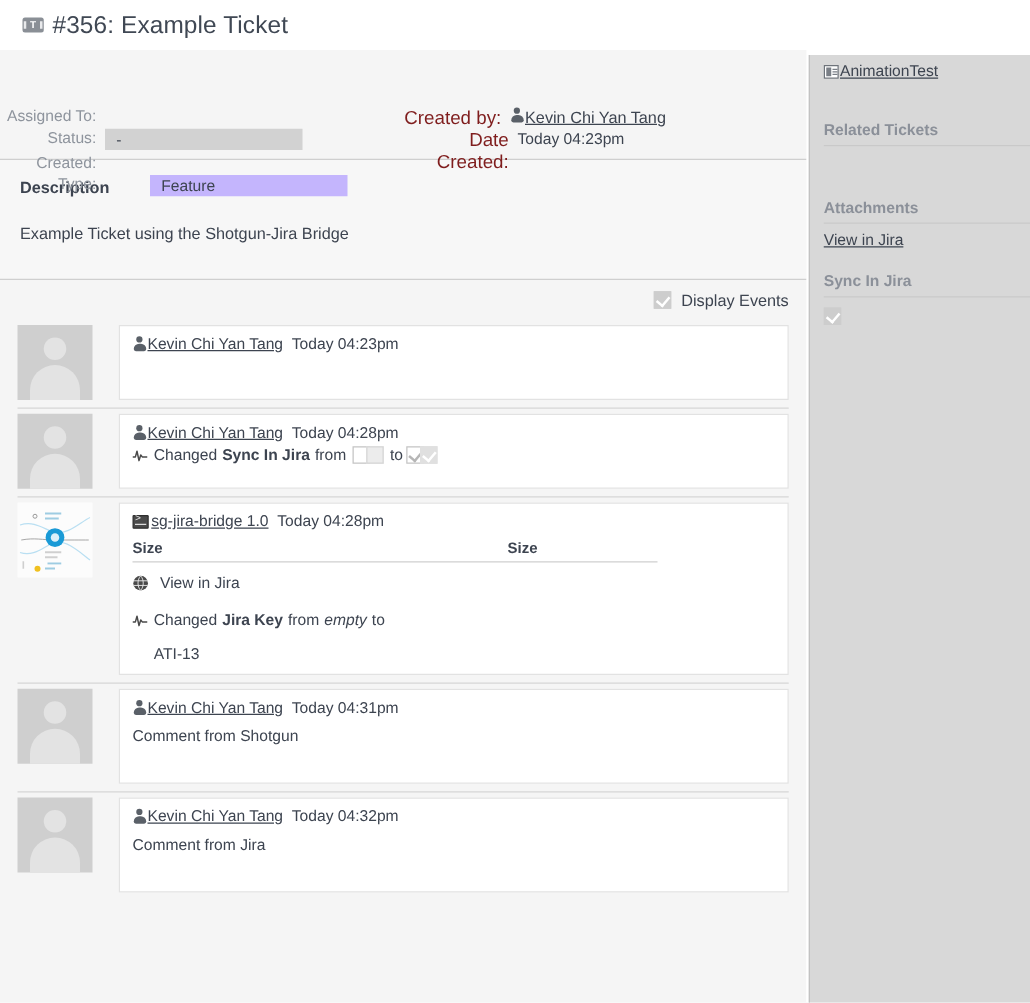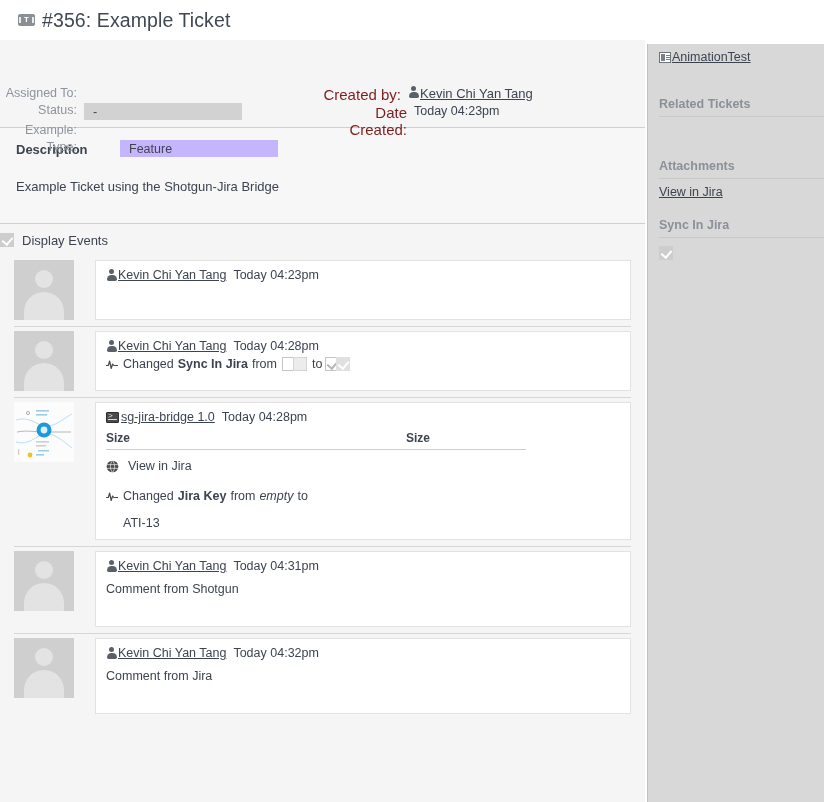--- a/index.html
+++ b/index.html
@@ -71,21 +71,21 @@
   
   .desc {
     background:#f7f7f7; border-bottom:1px solid #cfcfcf;
     padding:14px 16px 22px 16px; height:96px;
   }
   .desc h3 { margin:0 0 22px 0; font-size:13px; font-weight:bold; color:#3d4450; }
   .desc p { margin:0; font-size:13px; color:#3d4450; }
 
   
   .events-bar {
-    height:32px; display:flex; align-items:center; 
+    height:32px; display:flex; align-items:center; justify-content:flex-end;
     padding-right:14px; background:#f5f5f5;
   }
   .cb {
     width:14px; height:14px; border:1px solid #c4c4c4; background:#fff;
     display:inline-block; position:relative; flex:none;
   }
   .cb.grey { background:#cdcdcd; border-color:#cdcdcd; }
   .cb.check:after {
     content:""; position:absolute; left:3px; top:1px;
     width:5px; height:8px; border:solid #ffffff; border-width:0 2px 2px 0;
@@ -193,21 +193,21 @@
         <div class="flabel">Assigned To:</div>
         <div class="fval"></div>
       </div>
 
       <div class="field-row" style="left:0; top:27px;">
         <div class="flabel">Status:</div>
         <div class="pill grey">-</div>
       </div>
 
       <div class="field-row" style="left:0; top:47px;">
-        <div class="flabel">Example:</div>
+        <div class="flabel">Created:</div>
         <div class="fval"></div>
       </div>
 
       <div class="field-row" style="left:0; top:64px;gap:36px;">
         <div class="flabel">Type:</div>
         <div class="pill green">Feature</div>
       </div>
 
       <div class="field-row" style="left:318px; top:10px;">
         <div class="created-label">Created by:</div>

